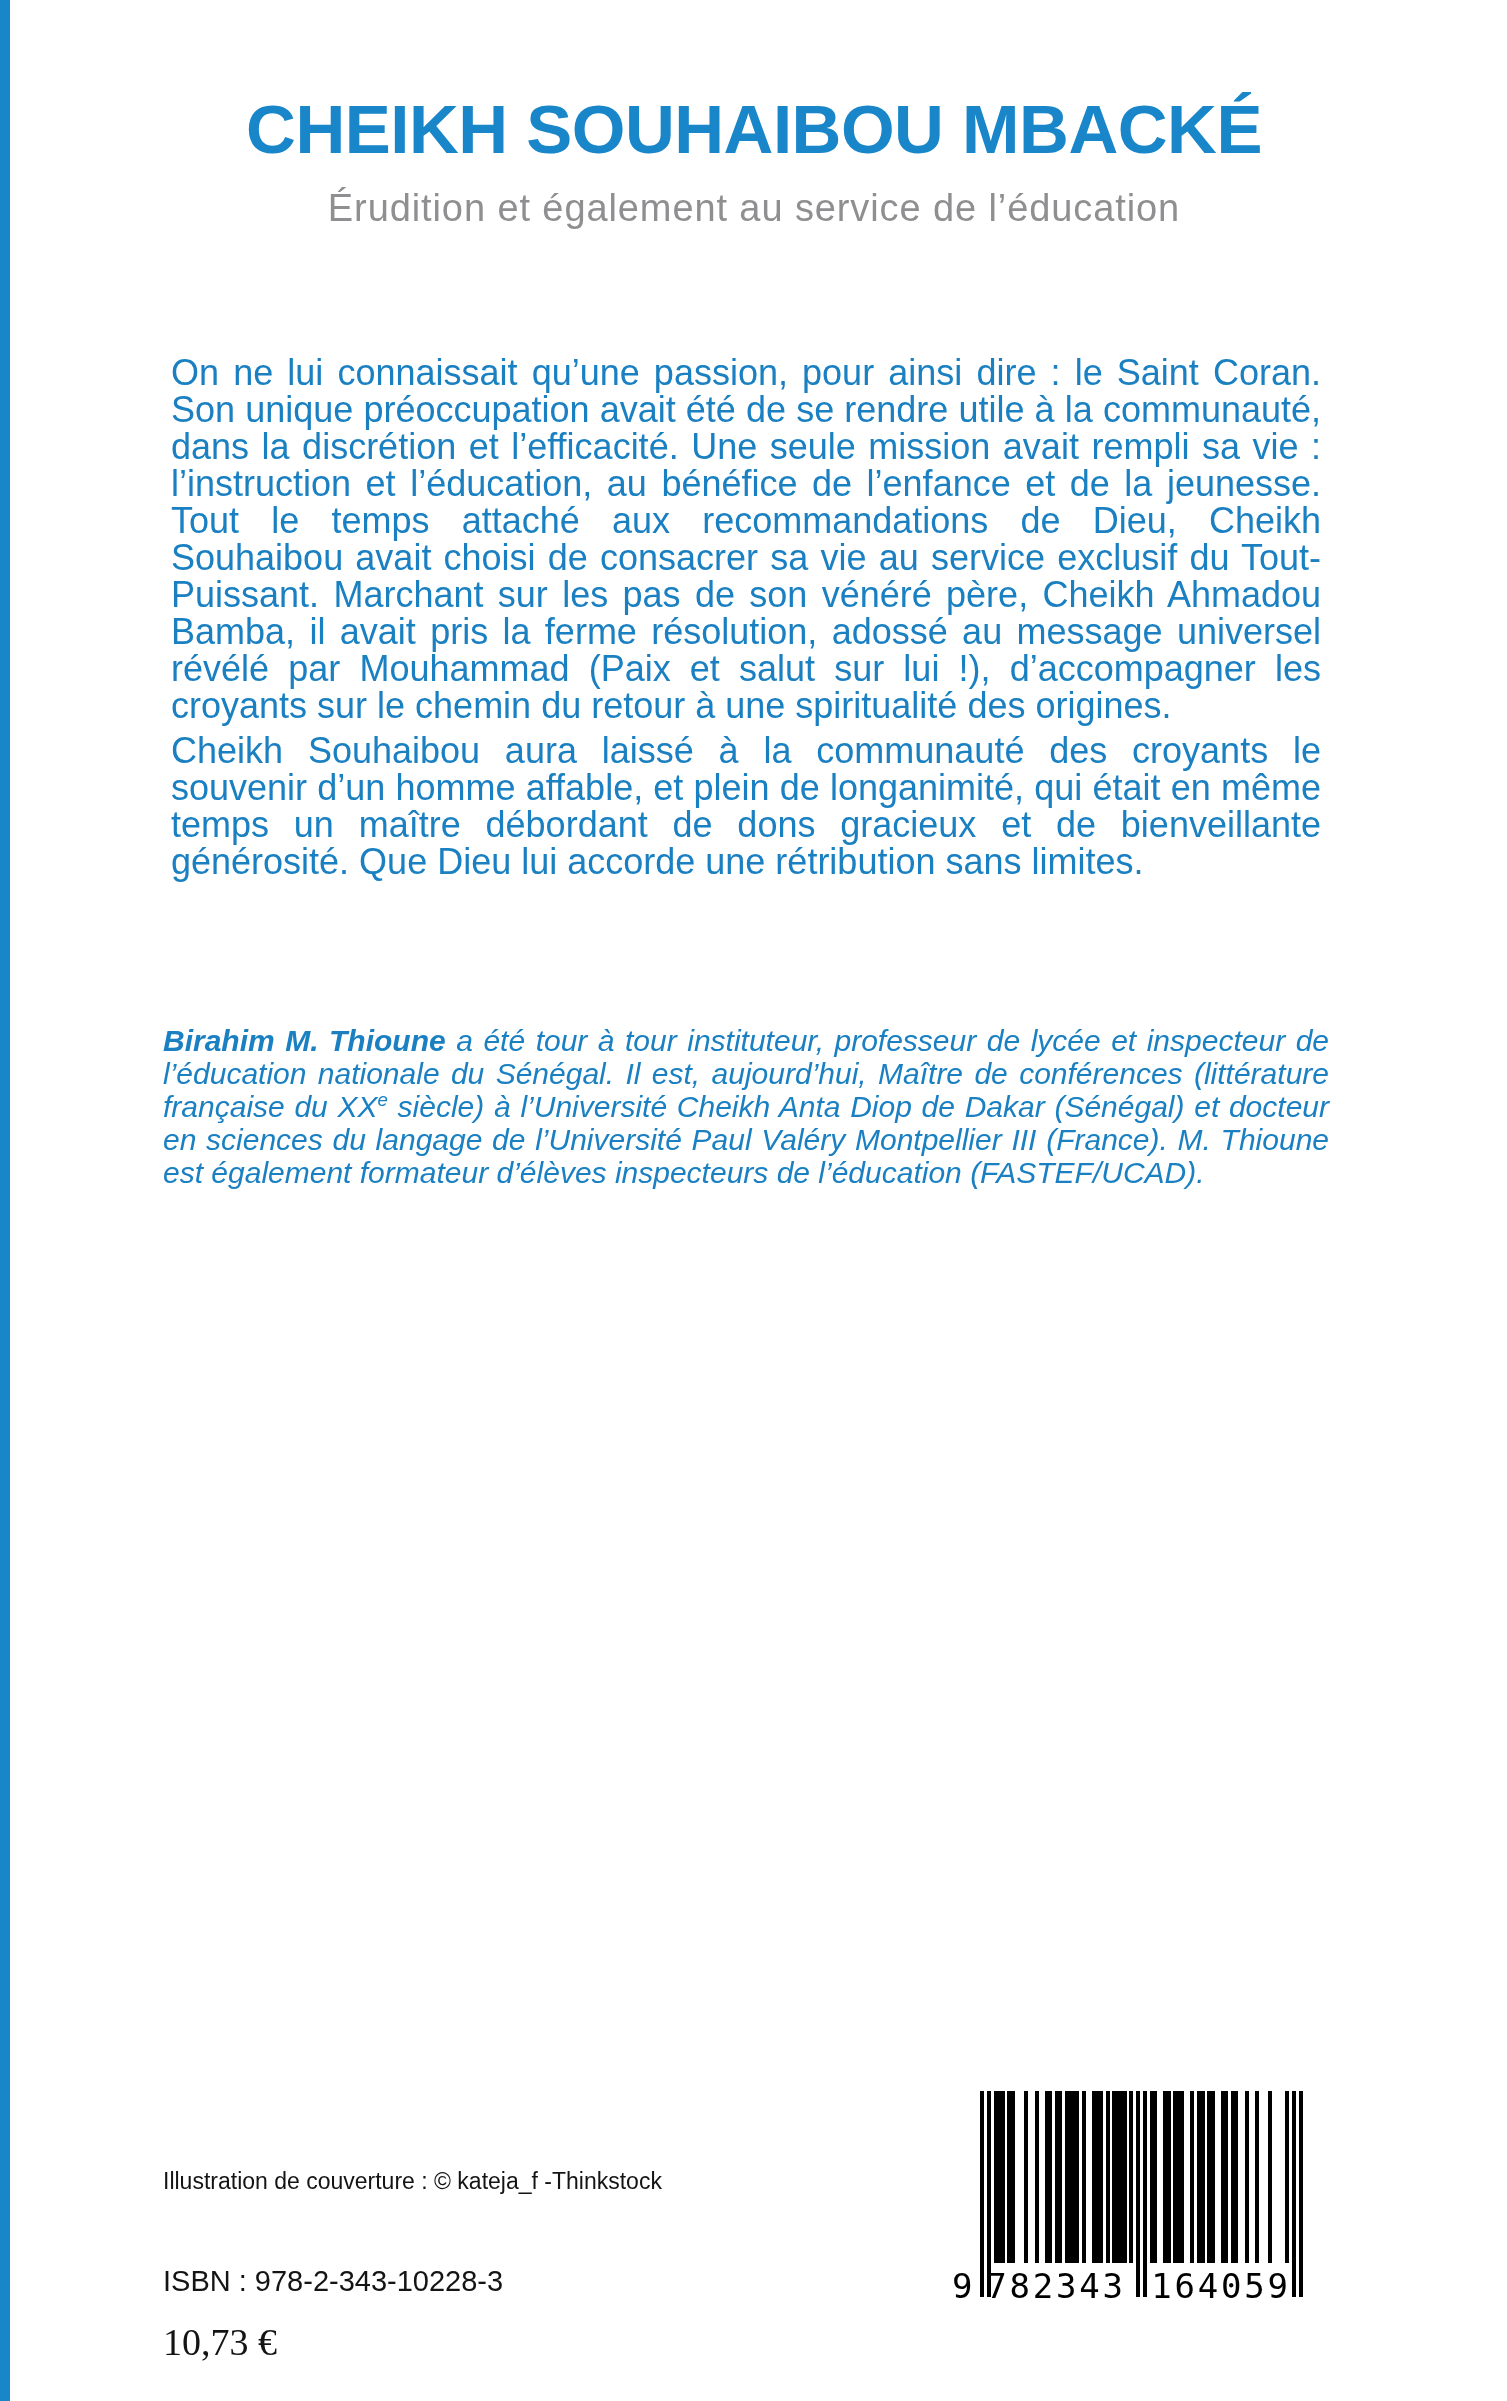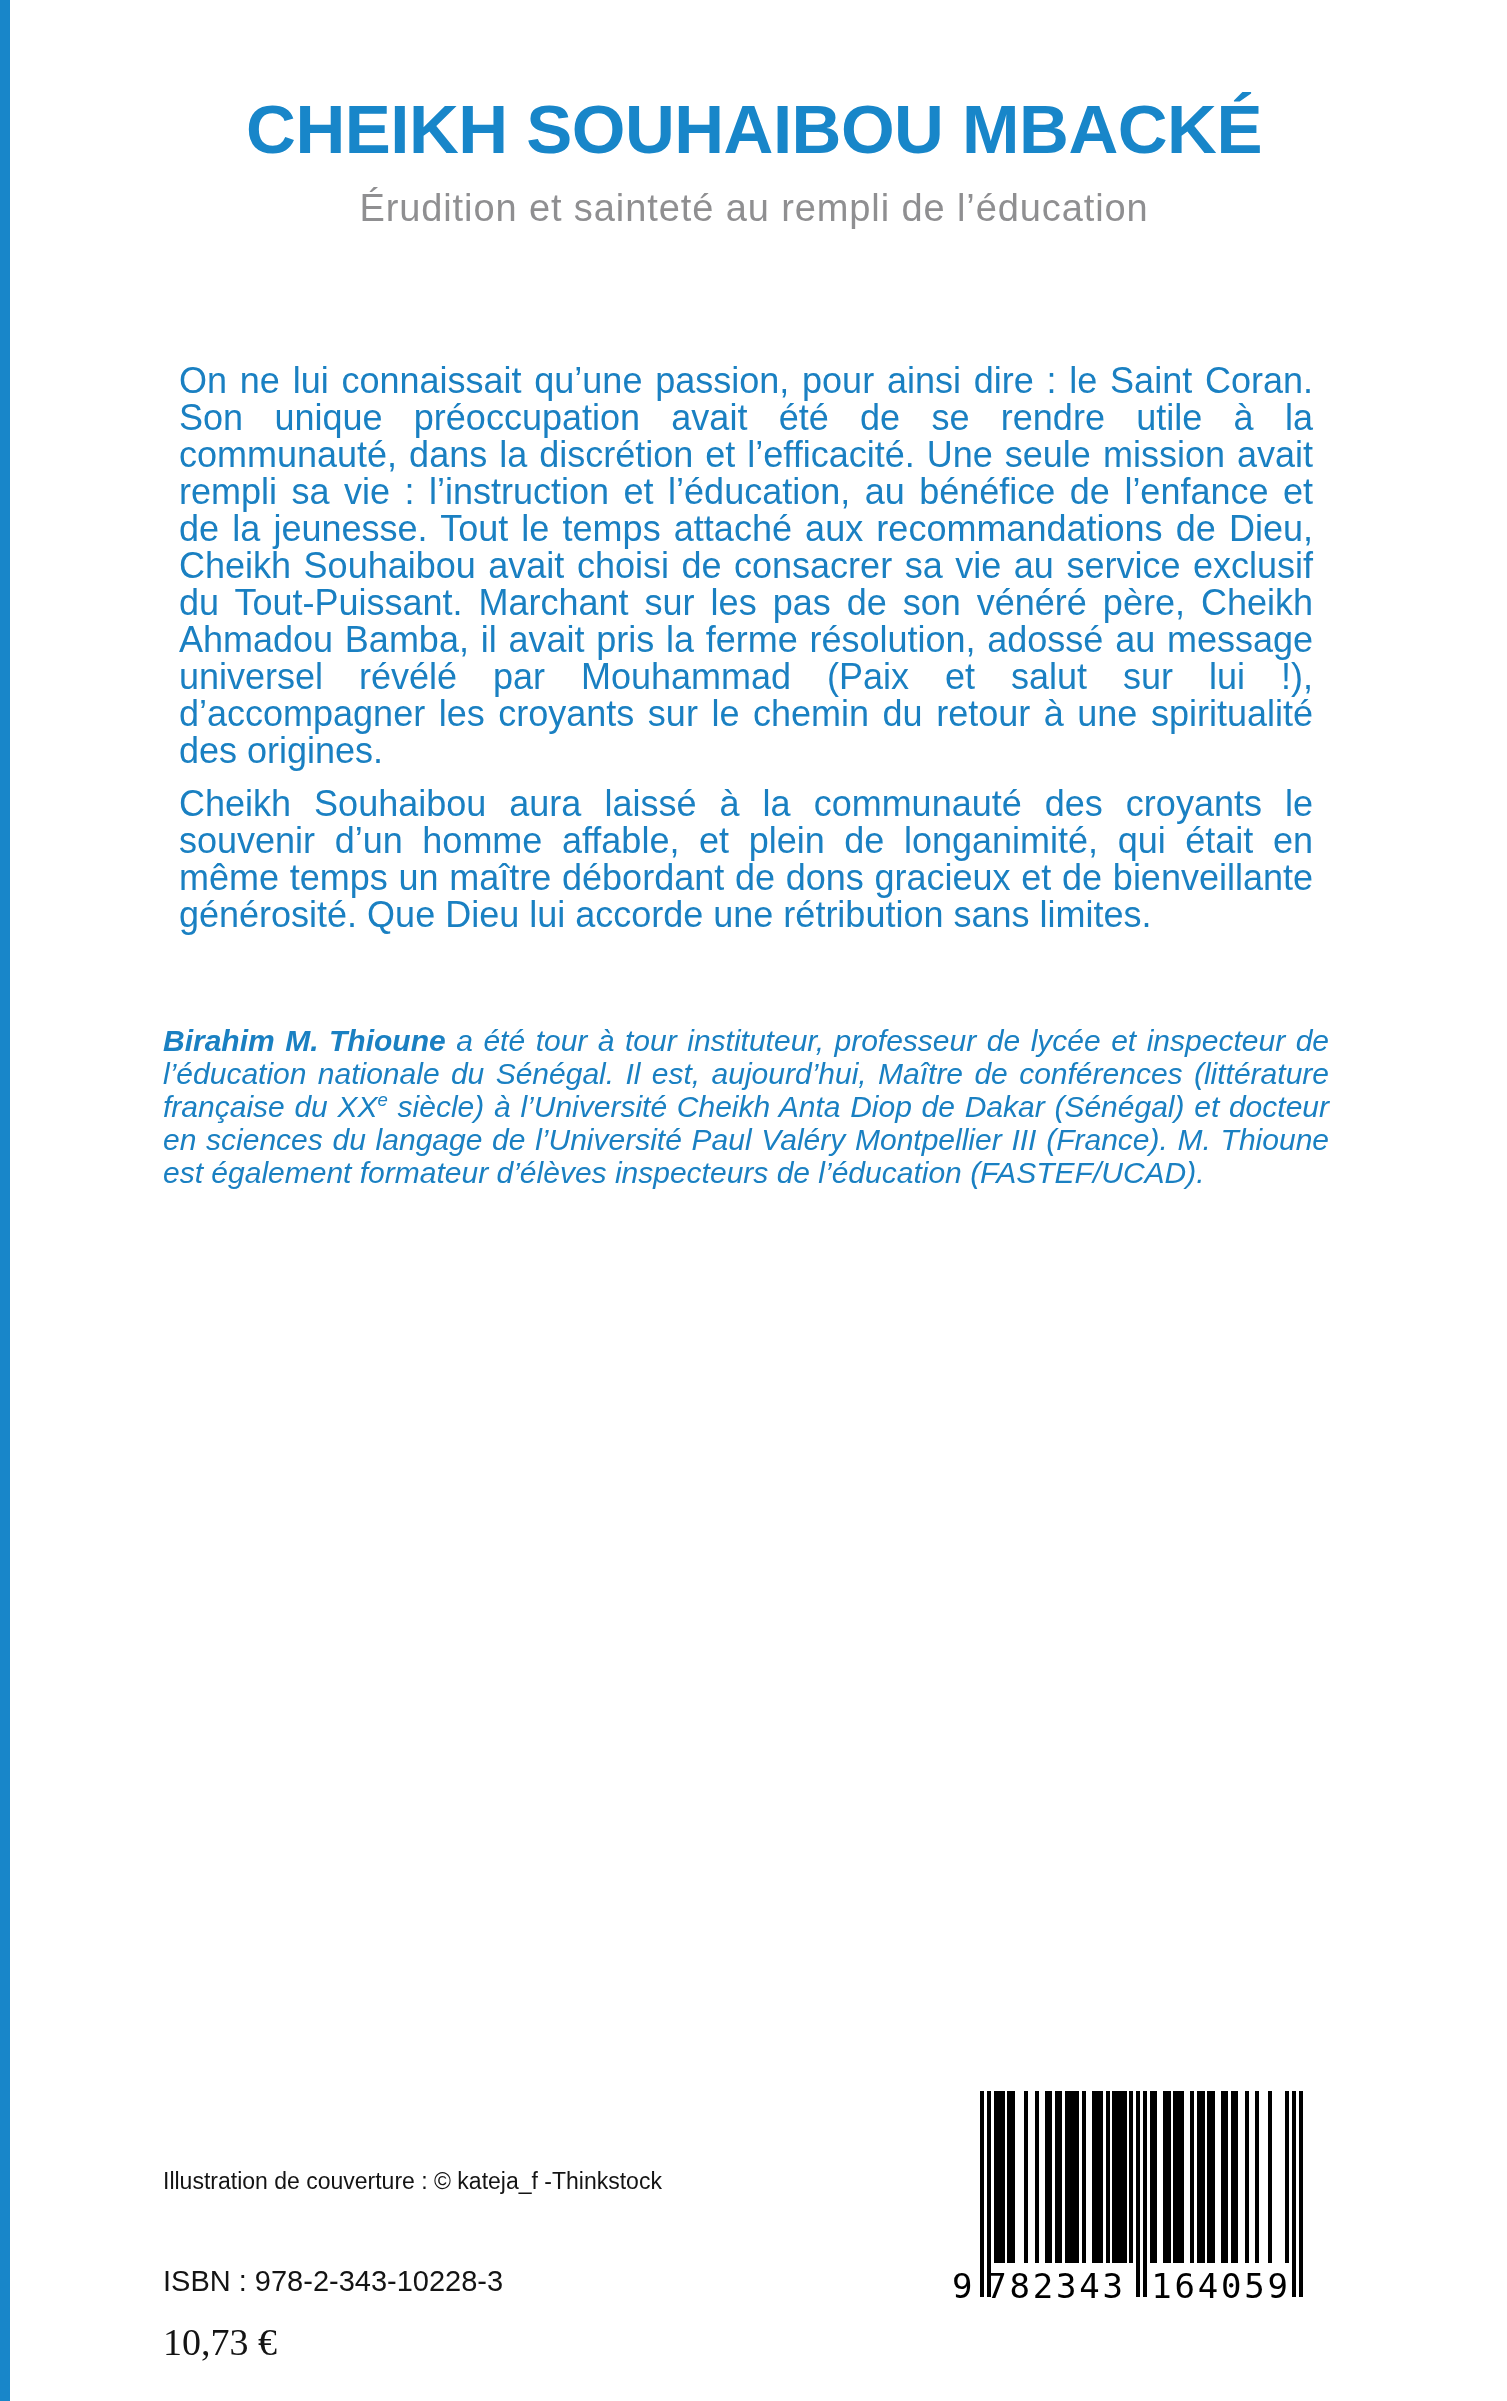--- a/index.html
+++ b/index.html
@@ -46,21 +46,21 @@
     font-weight:normal;
   }
 
   
   .synopsis{
     position:absolute;left:163px;top:346px;width:1166px;
     color:var(--body_text,#1a80c2);
     font-size:36px;line-height:37px;
     text-align:justify;
   }
-  .synopsis p{margin:16px;}
+  .synopsis p{margin:8px;}
 
   
   .bio{
     position:absolute;left:163px;top:1024px;width:1166px;
     color:var(--body_text,#1a80c2);
     font-style:italic;
     font-size:30px;line-height:33px;
     text-align:justify;
   }
   .bio p{margin:0;}
@@ -111,21 +111,21 @@
 <body>
 
 <div class="page">
 
   <div class="spine"></div>
 
   <header class="header">
     <h1 class="title">
       <span class="tline">CHEIKH SOUHAIBOU MBACKÉ</span>
     </h1>
-    <div class="subtitle">Érudition et sainteté au rempli de l’éducation</div>
+    <div class="subtitle">Érudition et également au service de l’éducation</div>
   </header>
 
   <section class="synopsis">
     <p>On ne lui connaissait qu’une passion, pour ainsi dire : le Saint Coran. Son unique préoccupation avait été de se rendre utile à la communauté, dans la discrétion et l’efficacité. Une seule mission avait rempli sa vie : l’instruction et l’éducation, au bénéfice de l’enfance et de la jeunesse. Tout le temps attaché aux recommandations de Dieu, Cheikh Souhaibou avait choisi de consacrer sa vie au service exclusif du Tout-Puissant. Marchant sur les pas de son vénéré père, Cheikh Ahmadou Bamba, il avait pris la ferme résolution, adossé au message universel révélé par Mouhammad (Paix et salut sur lui !), d’accompagner les croyants sur le chemin du retour à une spiritualité des origines.</p>
     <p>Cheikh Souhaibou aura laissé à la communauté des croyants le souvenir d’un homme affable, et plein de longanimité, qui était en même temps un maître débordant de dons gracieux et de bienveillante générosité. Que Dieu lui accorde une rétribution sans limites.</p>
   </section>
 
   <section class="bio">
     <p><b>Birahim M. Thioune</b><span> a été tour à tour instituteur, professeur de lycée et inspecteur de l’éducation nationale du Sénégal. Il est, aujourd’hui, Maître de conférences (littérature française du XX</span><sup>e</sup><span> siècle) à l’Université Cheikh Anta Diop de Dakar (Sénégal) et docteur en sciences du langage de l’Université Paul Valéry Montpellier III (France). M. Thioune est également formateur d’élèves inspecteurs de l’éducation (FASTEF/UCAD).</span></p>
   </section>

